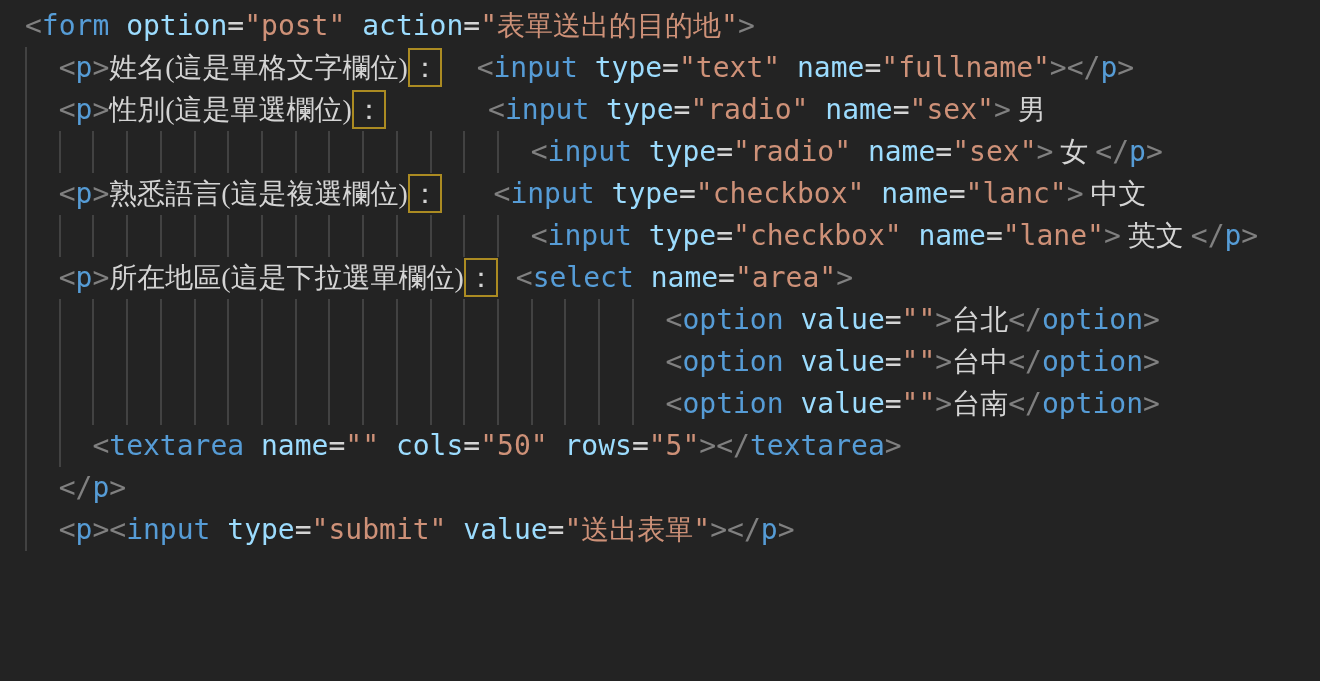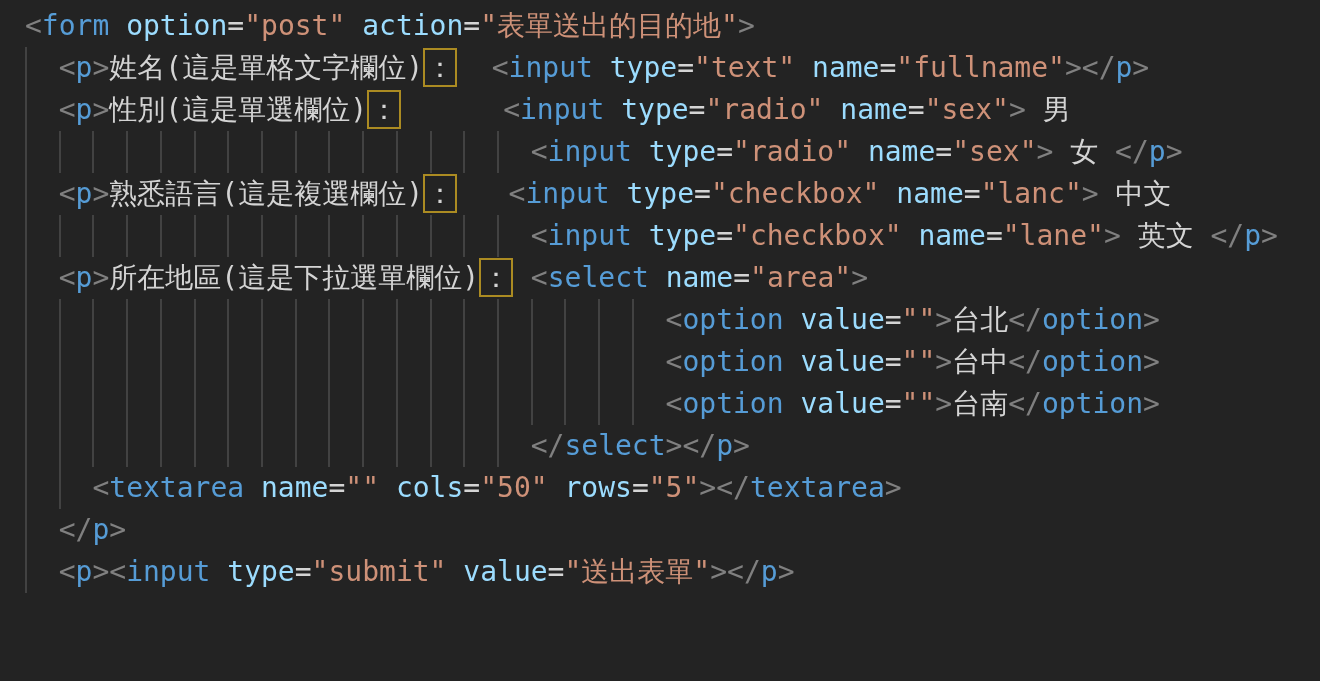--- a/index.html
+++ b/index.html
@@ -37,21 +37,21 @@
       var(--c-guide, #424242) 2px,
       transparent 2px,
       transparent 2ch
     );
   }
   .tk-p { color: var(--c-punct, #808080); }
   .tk-t { color: var(--c-tag,   #569cd6); }
   .tk-a { color: var(--c-attr,  #9cdcfe); }
   .tk-e { color: var(--c-eq,    #d4d4d4); }
   .tk-s { color: var(--c-str,   #ce9178); }
-  .tk-x { color: var(--c-text,  #d4d4d4); }
+  .tk-x { color: var(--c-text,  #d4d4d4); font-family: Liberation Serif, serif; }
   .tk-w { }
   .tk-c {
     color: var(--c-text, #d4d4d4);
     outline: 2px solid var(--c-box, #ab8b22);
     outline-offset: 1px;
     margin: 0 4px 0 3px;
   }
 </style>
 </head>
 <body>
@@ -60,17 +60,16 @@
     <div class="ln"><span class="tk-p">&lt;</span><span class="tk-t">form</span><span class="tk-w"> </span><span class="tk-a">option</span><span class="tk-e">=</span><span class="tk-s">"post"</span><span class="tk-w"> </span><span class="tk-a">action</span><span class="tk-e">=</span><span class="tk-s">"表單送出的目的地"</span><span class="tk-p">&gt;</span></div>
     <div class="ln"><span class="ind" style="width: 2ch;"></span><span class="tk-p">&lt;</span><span class="tk-t">p</span><span class="tk-p">&gt;</span><span class="tk-x">姓名(這是單格文字欄位)</span><span class="tk-c">：</span><span class="tk-w">  </span><span class="tk-p">&lt;</span><span class="tk-t">input</span><span class="tk-w"> </span><span class="tk-a">type</span><span class="tk-e">=</span><span class="tk-s">"text"</span><span class="tk-w"> </span><span class="tk-a">name</span><span class="tk-e">=</span><span class="tk-s">"fullname"</span><span class="tk-p">&gt;</span><span class="tk-p">&lt;/</span><span class="tk-t">p</span><span class="tk-p">&gt;</span></div>
     <div class="ln"><span class="ind" style="width: 2ch;"></span><span class="tk-p">&lt;</span><span class="tk-t">p</span><span class="tk-p">&gt;</span><span class="tk-x">性別(這是單選欄位)</span><span class="tk-c">：</span><span class="tk-w">      </span><span class="tk-p">&lt;</span><span class="tk-t">input</span><span class="tk-w"> </span><span class="tk-a">type</span><span class="tk-e">=</span><span class="tk-s">"radio"</span><span class="tk-w"> </span><span class="tk-a">name</span><span class="tk-e">=</span><span class="tk-s">"sex"</span><span class="tk-p">&gt;</span><span class="tk-x"> 男</span></div>
     <div class="ln"><span class="ind" style="width: 30ch;"></span><span class="tk-p">&lt;</span><span class="tk-t">input</span><span class="tk-w"> </span><span class="tk-a">type</span><span class="tk-e">=</span><span class="tk-s">"radio"</span><span class="tk-w"> </span><span class="tk-a">name</span><span class="tk-e">=</span><span class="tk-s">"sex"</span><span class="tk-p">&gt;</span><span class="tk-x"> 女 </span><span class="tk-p">&lt;/</span><span class="tk-t">p</span><span class="tk-p">&gt;</span></div>
     <div class="ln"><span class="ind" style="width: 2ch;"></span><span class="tk-p">&lt;</span><span class="tk-t">p</span><span class="tk-p">&gt;</span><span class="tk-x">熟悉語言(這是複選欄位)</span><span class="tk-c">：</span><span class="tk-w">   </span><span class="tk-p">&lt;</span><span class="tk-t">input</span><span class="tk-w"> </span><span class="tk-a">type</span><span class="tk-e">=</span><span class="tk-s">"checkbox"</span><span class="tk-w"> </span><span class="tk-a">name</span><span class="tk-e">=</span><span class="tk-s">"lanc"</span><span class="tk-p">&gt;</span><span class="tk-x"> 中文</span></div>
     <div class="ln"><span class="ind" style="width: 30ch;"></span><span class="tk-p">&lt;</span><span class="tk-t">input</span><span class="tk-w"> </span><span class="tk-a">type</span><span class="tk-e">=</span><span class="tk-s">"checkbox"</span><span class="tk-w"> </span><span class="tk-a">name</span><span class="tk-e">=</span><span class="tk-s">"lane"</span><span class="tk-p">&gt;</span><span class="tk-x"> 英文 </span><span class="tk-p">&lt;/</span><span class="tk-t">p</span><span class="tk-p">&gt;</span></div>
     <div class="ln"><span class="ind" style="width: 2ch;"></span><span class="tk-p">&lt;</span><span class="tk-t">p</span><span class="tk-p">&gt;</span><span class="tk-x">所在地區(這是下拉選單欄位)</span><span class="tk-c">：</span><span class="tk-w"> </span><span class="tk-p">&lt;</span><span class="tk-t">select</span><span class="tk-w"> </span><span class="tk-a">name</span><span class="tk-e">=</span><span class="tk-s">"area"</span><span class="tk-p">&gt;</span></div>
     <div class="ln"><span class="ind" style="width: 38ch;"></span><span class="tk-p">&lt;</span><span class="tk-t">option</span><span class="tk-w"> </span><span class="tk-a">value</span><span class="tk-e">=</span><span class="tk-s">""</span><span class="tk-p">&gt;</span><span class="tk-x">台北</span><span class="tk-p">&lt;/</span><span class="tk-t">option</span><span class="tk-p">&gt;</span></div>
     <div class="ln"><span class="ind" style="width: 38ch;"></span><span class="tk-p">&lt;</span><span class="tk-t">option</span><span class="tk-w"> </span><span class="tk-a">value</span><span class="tk-e">=</span><span class="tk-s">""</span><span class="tk-p">&gt;</span><span class="tk-x">台中</span><span class="tk-p">&lt;/</span><span class="tk-t">option</span><span class="tk-p">&gt;</span></div>
     <div class="ln"><span class="ind" style="width: 38ch;"></span><span class="tk-p">&lt;</span><span class="tk-t">option</span><span class="tk-w"> </span><span class="tk-a">value</span><span class="tk-e">=</span><span class="tk-s">""</span><span class="tk-p">&gt;</span><span class="tk-x">台南</span><span class="tk-p">&lt;/</span><span class="tk-t">option</span><span class="tk-p">&gt;</span></div>
-    <div class="ln"><span class="ind" style="width: 30ch;"></span><span class="tk-p">&lt;/</span><span class="tk-t">select</span><span class="tk-p">&gt;</span><span class="tk-p">&lt;/</span><span class="tk-t">p</span><span class="tk-p">&gt;</span></div>
     <div class="ln"><span class="ind" style="width: 4ch;"></span><span class="tk-p">&lt;</span><span class="tk-t">textarea</span><span class="tk-w"> </span><span class="tk-a">name</span><span class="tk-e">=</span><span class="tk-s">""</span><span class="tk-w"> </span><span class="tk-a">cols</span><span class="tk-e">=</span><span class="tk-s">"50"</span><span class="tk-w"> </span><span class="tk-a">rows</span><span class="tk-e">=</span><span class="tk-s">"5"</span><span class="tk-p">&gt;</span><span class="tk-p">&lt;/</span><span class="tk-t">textarea</span><span class="tk-p">&gt;</span></div>
     <div class="ln"><span class="ind" style="width: 2ch;"></span><span class="tk-p">&lt;/</span><span class="tk-t">p</span><span class="tk-p">&gt;</span></div>
     <div class="ln"><span class="ind" style="width: 2ch;"></span><span class="tk-p">&lt;</span><span class="tk-t">p</span><span class="tk-p">&gt;</span><span class="tk-p">&lt;</span><span class="tk-t">input</span><span class="tk-w"> </span><span class="tk-a">type</span><span class="tk-e">=</span><span class="tk-s">"submit"</span><span class="tk-w"> </span><span class="tk-a">value</span><span class="tk-e">=</span><span class="tk-s">"送出表單"</span><span class="tk-p">&gt;</span><span class="tk-p">&lt;/</span><span class="tk-t">p</span><span class="tk-p">&gt;</span></div>
   </div>
 
 </body></html>

